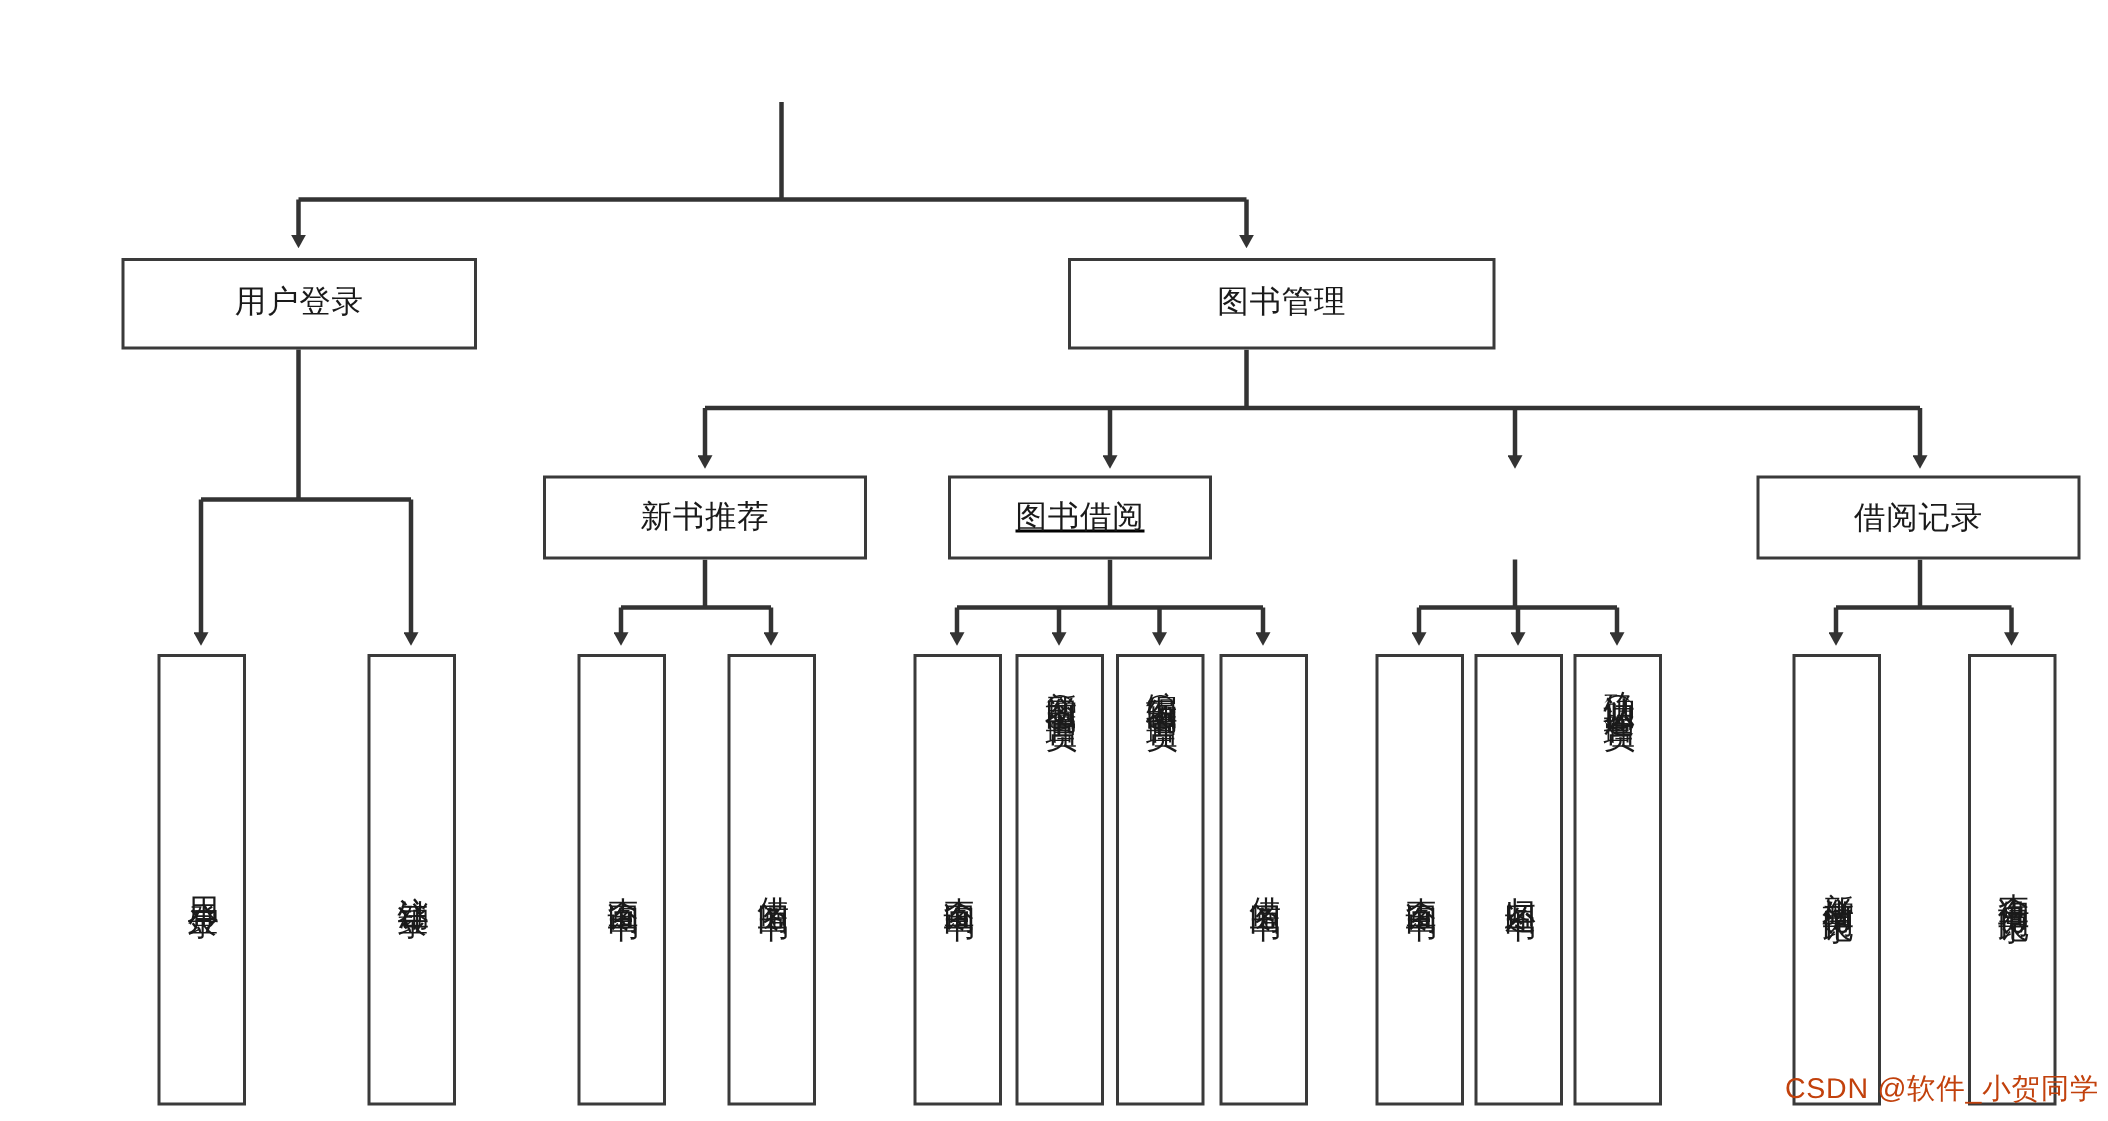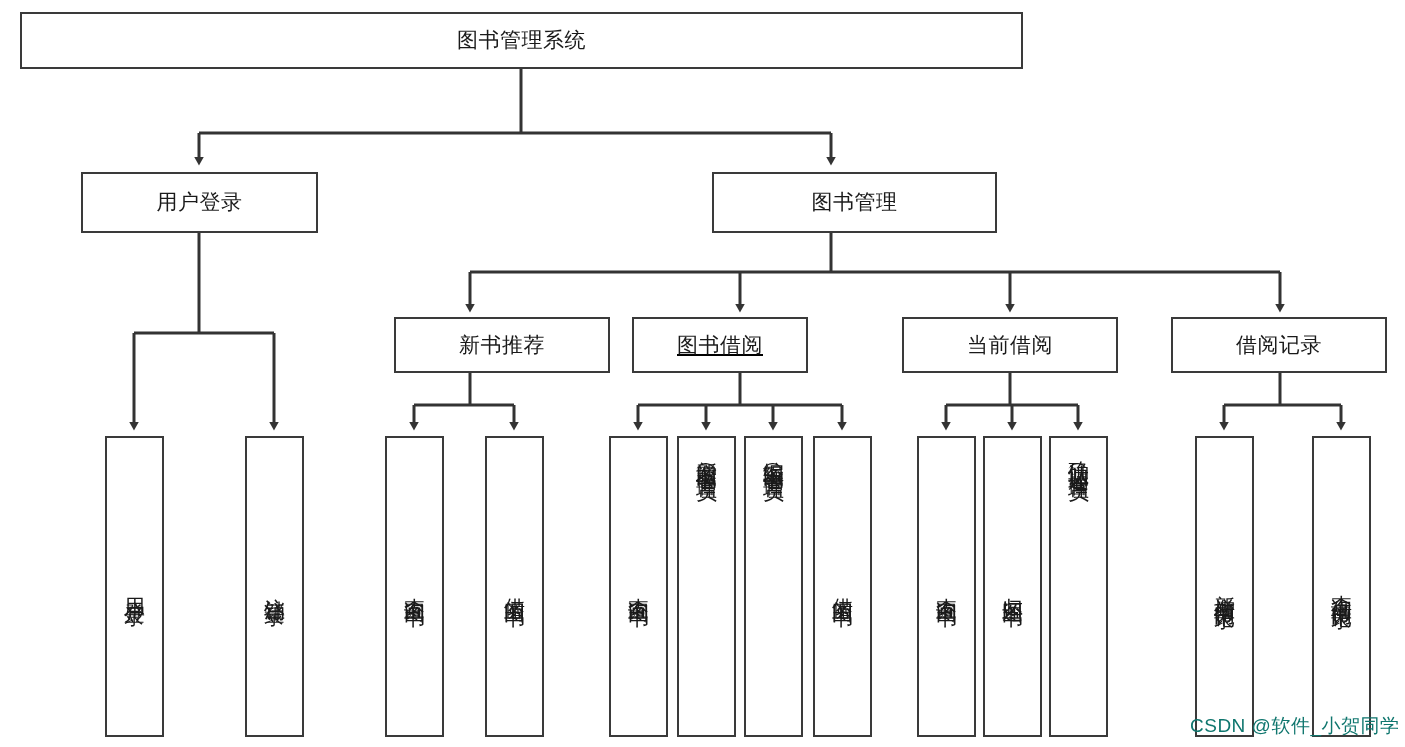--- a/index.html
+++ b/index.html
@@ -54,21 +54,21 @@
     font-size: 21px;
     line-height: 1.34;
     letter-spacing: 3px;
     white-space: nowrap;
   }
   .node-box.vertical.vcenter {
     align-items: center;
   }
   .watermark {
     position: absolute;
-    color: #0f766e;
+    color: #c2410c;
     font-size: 19px;
     white-space: nowrap;
     letter-spacing: 0.5px;
     pointer-events: none;
   }
 </style>
 </head>
 <body>
 
 <div id="diagram-root">
@@ -116,43 +116,37 @@
       <path d="M 1012,405 L 1012,423" marker-end="url(#arrowhead)"></path>
       <path d="M 1078,405 L 1078,423" marker-end="url(#arrowhead)"></path>
 
       <path d="M 1280,373 L 1280,405"></path>
       <path d="M 1224,405 L 1341,405"></path>
       <path d="M 1224,405 L 1224,423" marker-end="url(#arrowhead)"></path>
       <path d="M 1341,405 L 1341,423" marker-end="url(#arrowhead)"></path>
     </g>
   </svg>
 
-  <div class="node-box" style="left:20px; top:12px; width:1003px; height:57px;">
-    <span class="node-label">图书管理系统</span>
-  </div>
 
   <div class="node-box" style="left:81px; top:172px; width:237px; height:61px;">
     <span class="node-label">用户登录</span>
   </div>
 
   <div class="node-box" style="left:712px; top:172px; width:285px; height:61px;">
     <span class="node-label">图书管理</span>
   </div>
 
-  <div class="node-box" style="left:362px; top:317px; width:216px; height:56px;margin-left:32px;">
+  <div class="node-box" style="left:362px; top:317px; width:216px; height:56px;">
     <span class="node-label">新书推荐</span>
   </div>
 
   <div class="node-box" style="left:632px; top:317px; width:176px; height:56px;text-decoration:underline;">
     <span class="node-label">图书借阅</span>
   </div>
 
-  <div class="node-box" style="left:902px; top:317px; width:216px; height:56px;">
-    <span class="node-label">当前借阅</span>
-  </div>
 
   <div class="node-box" style="left:1171px; top:317px; width:216px; height:56px;font-family:Liberation Serif, serif;">
     <span class="node-label">借阅记录</span>
   </div>
 
   <div class="node-box vertical vcenter" style="left:105px; top:436px; width:59px; height:301px;">
     <span class="node-label">用户登录</span>
   </div>
 
   <div class="node-box vertical vcenter" style="left:245px; top:436px; width:59px; height:301px;">

